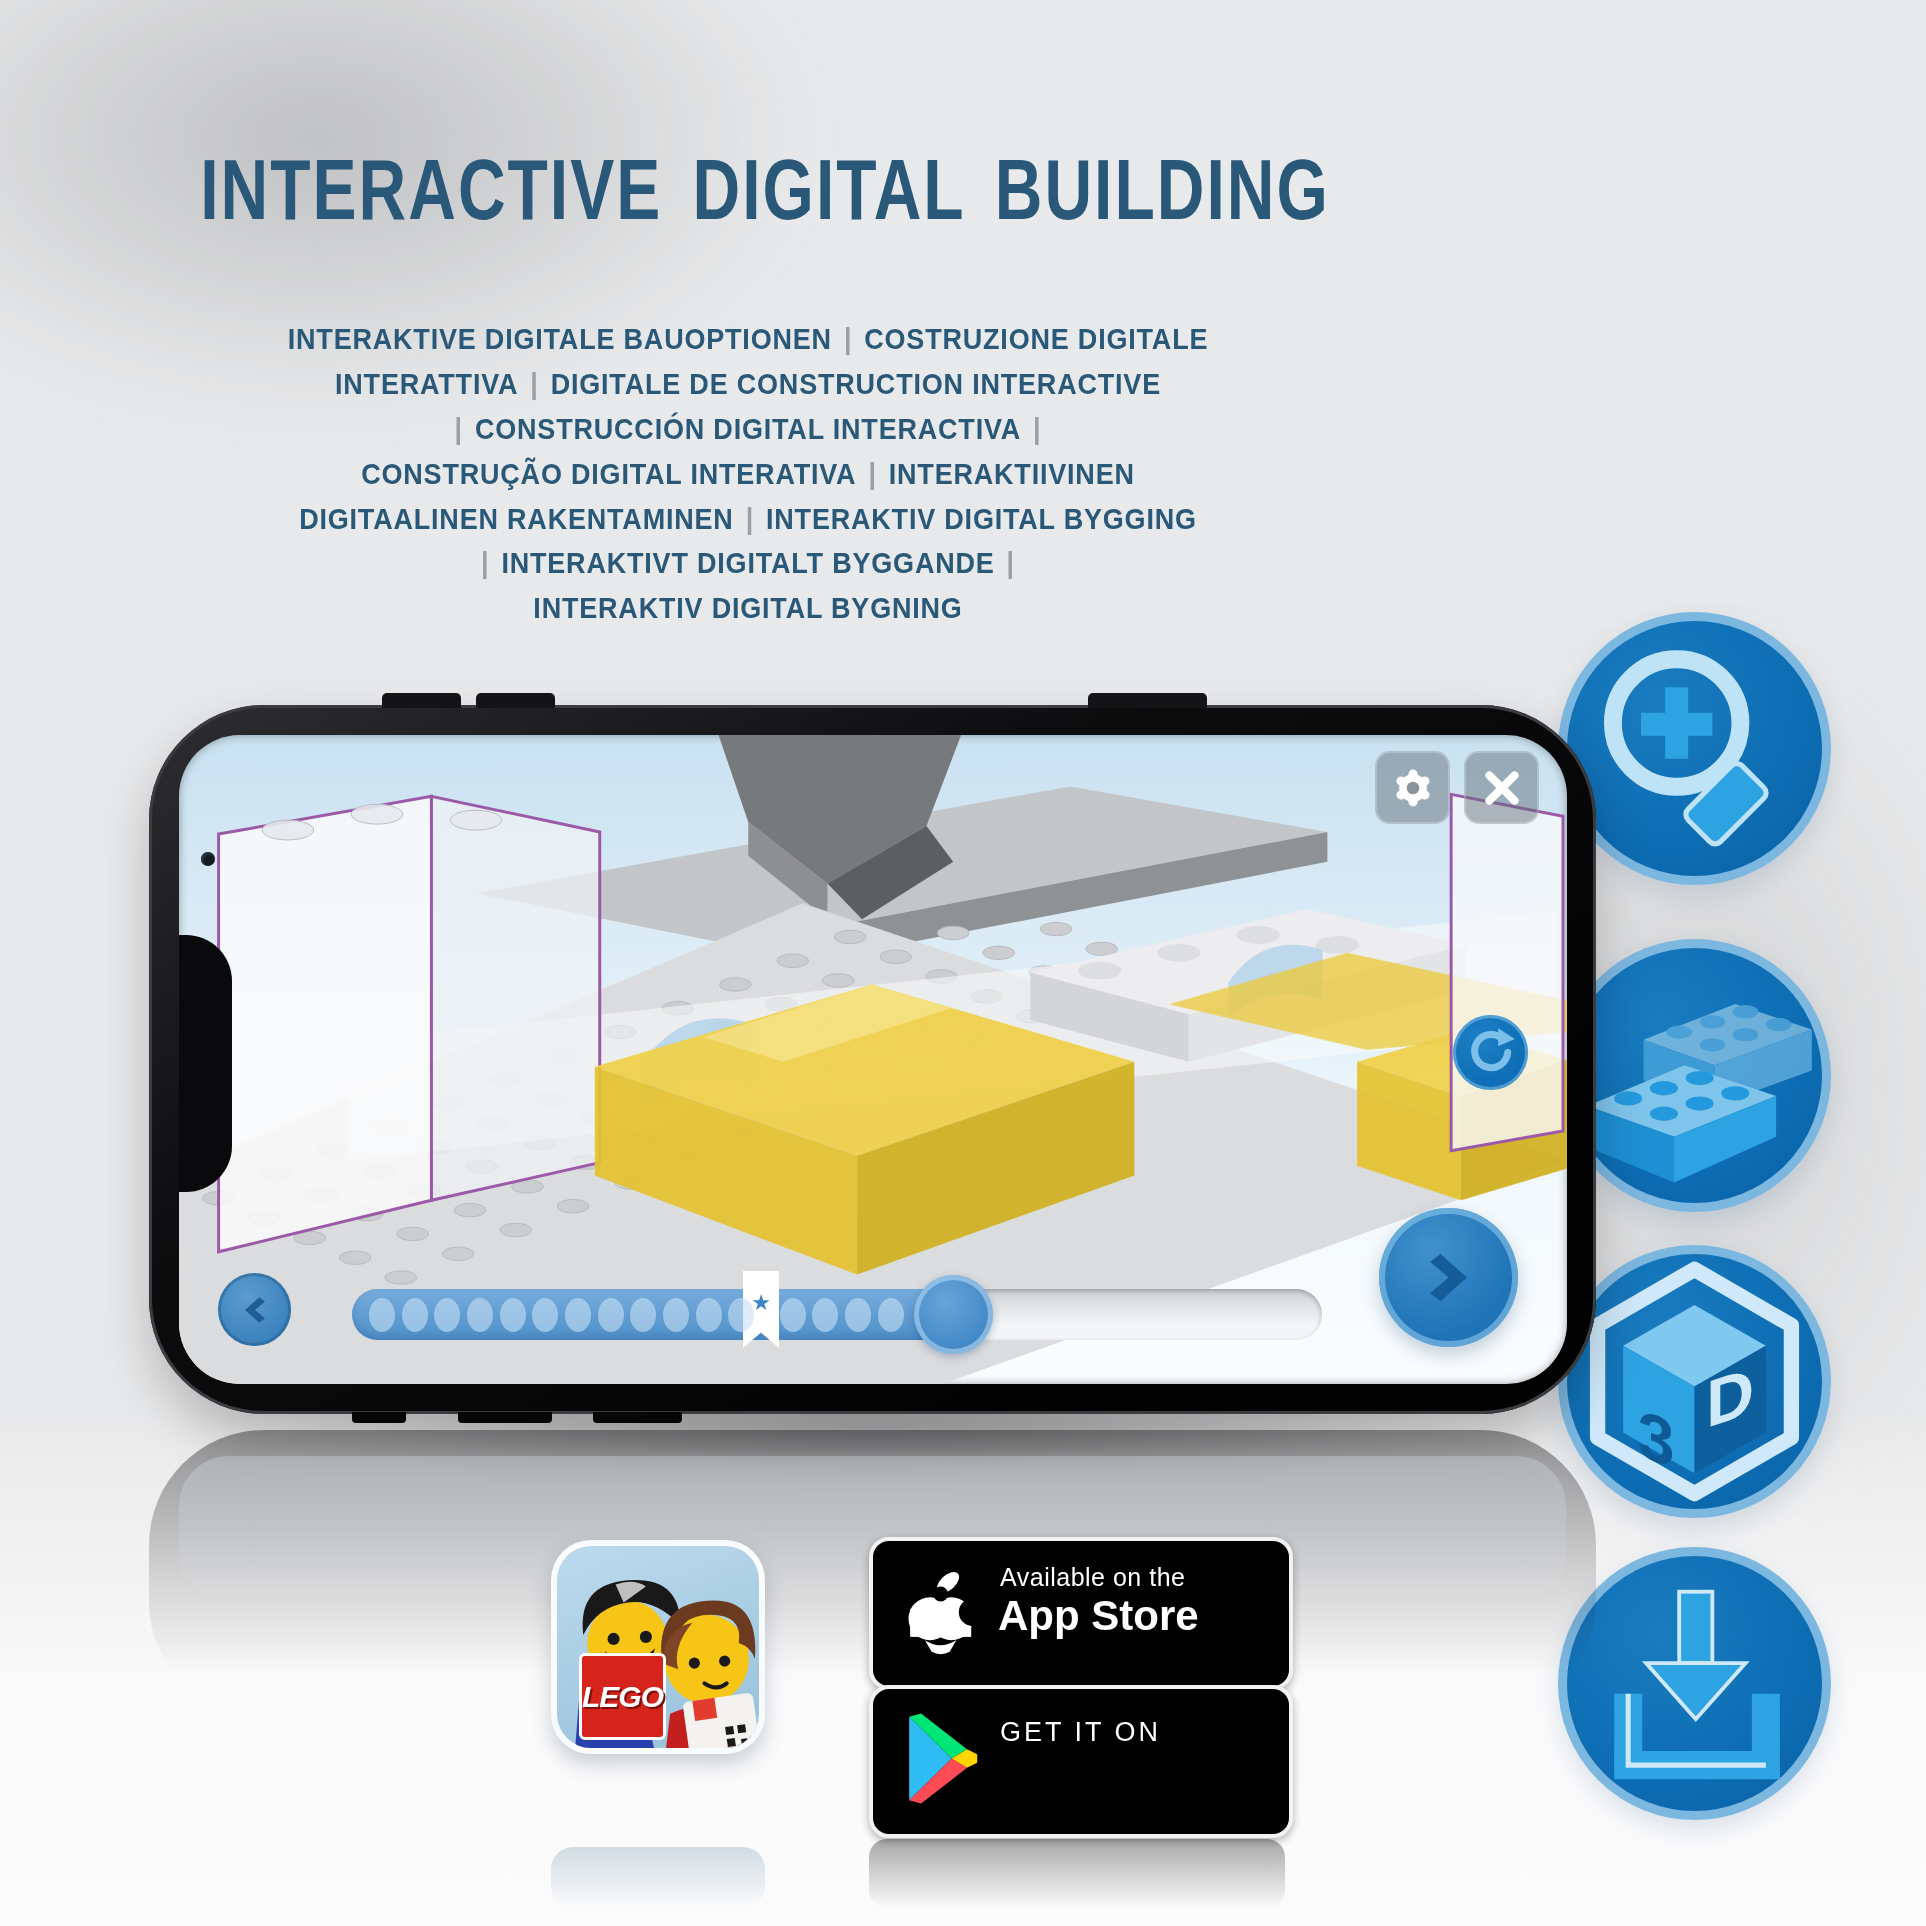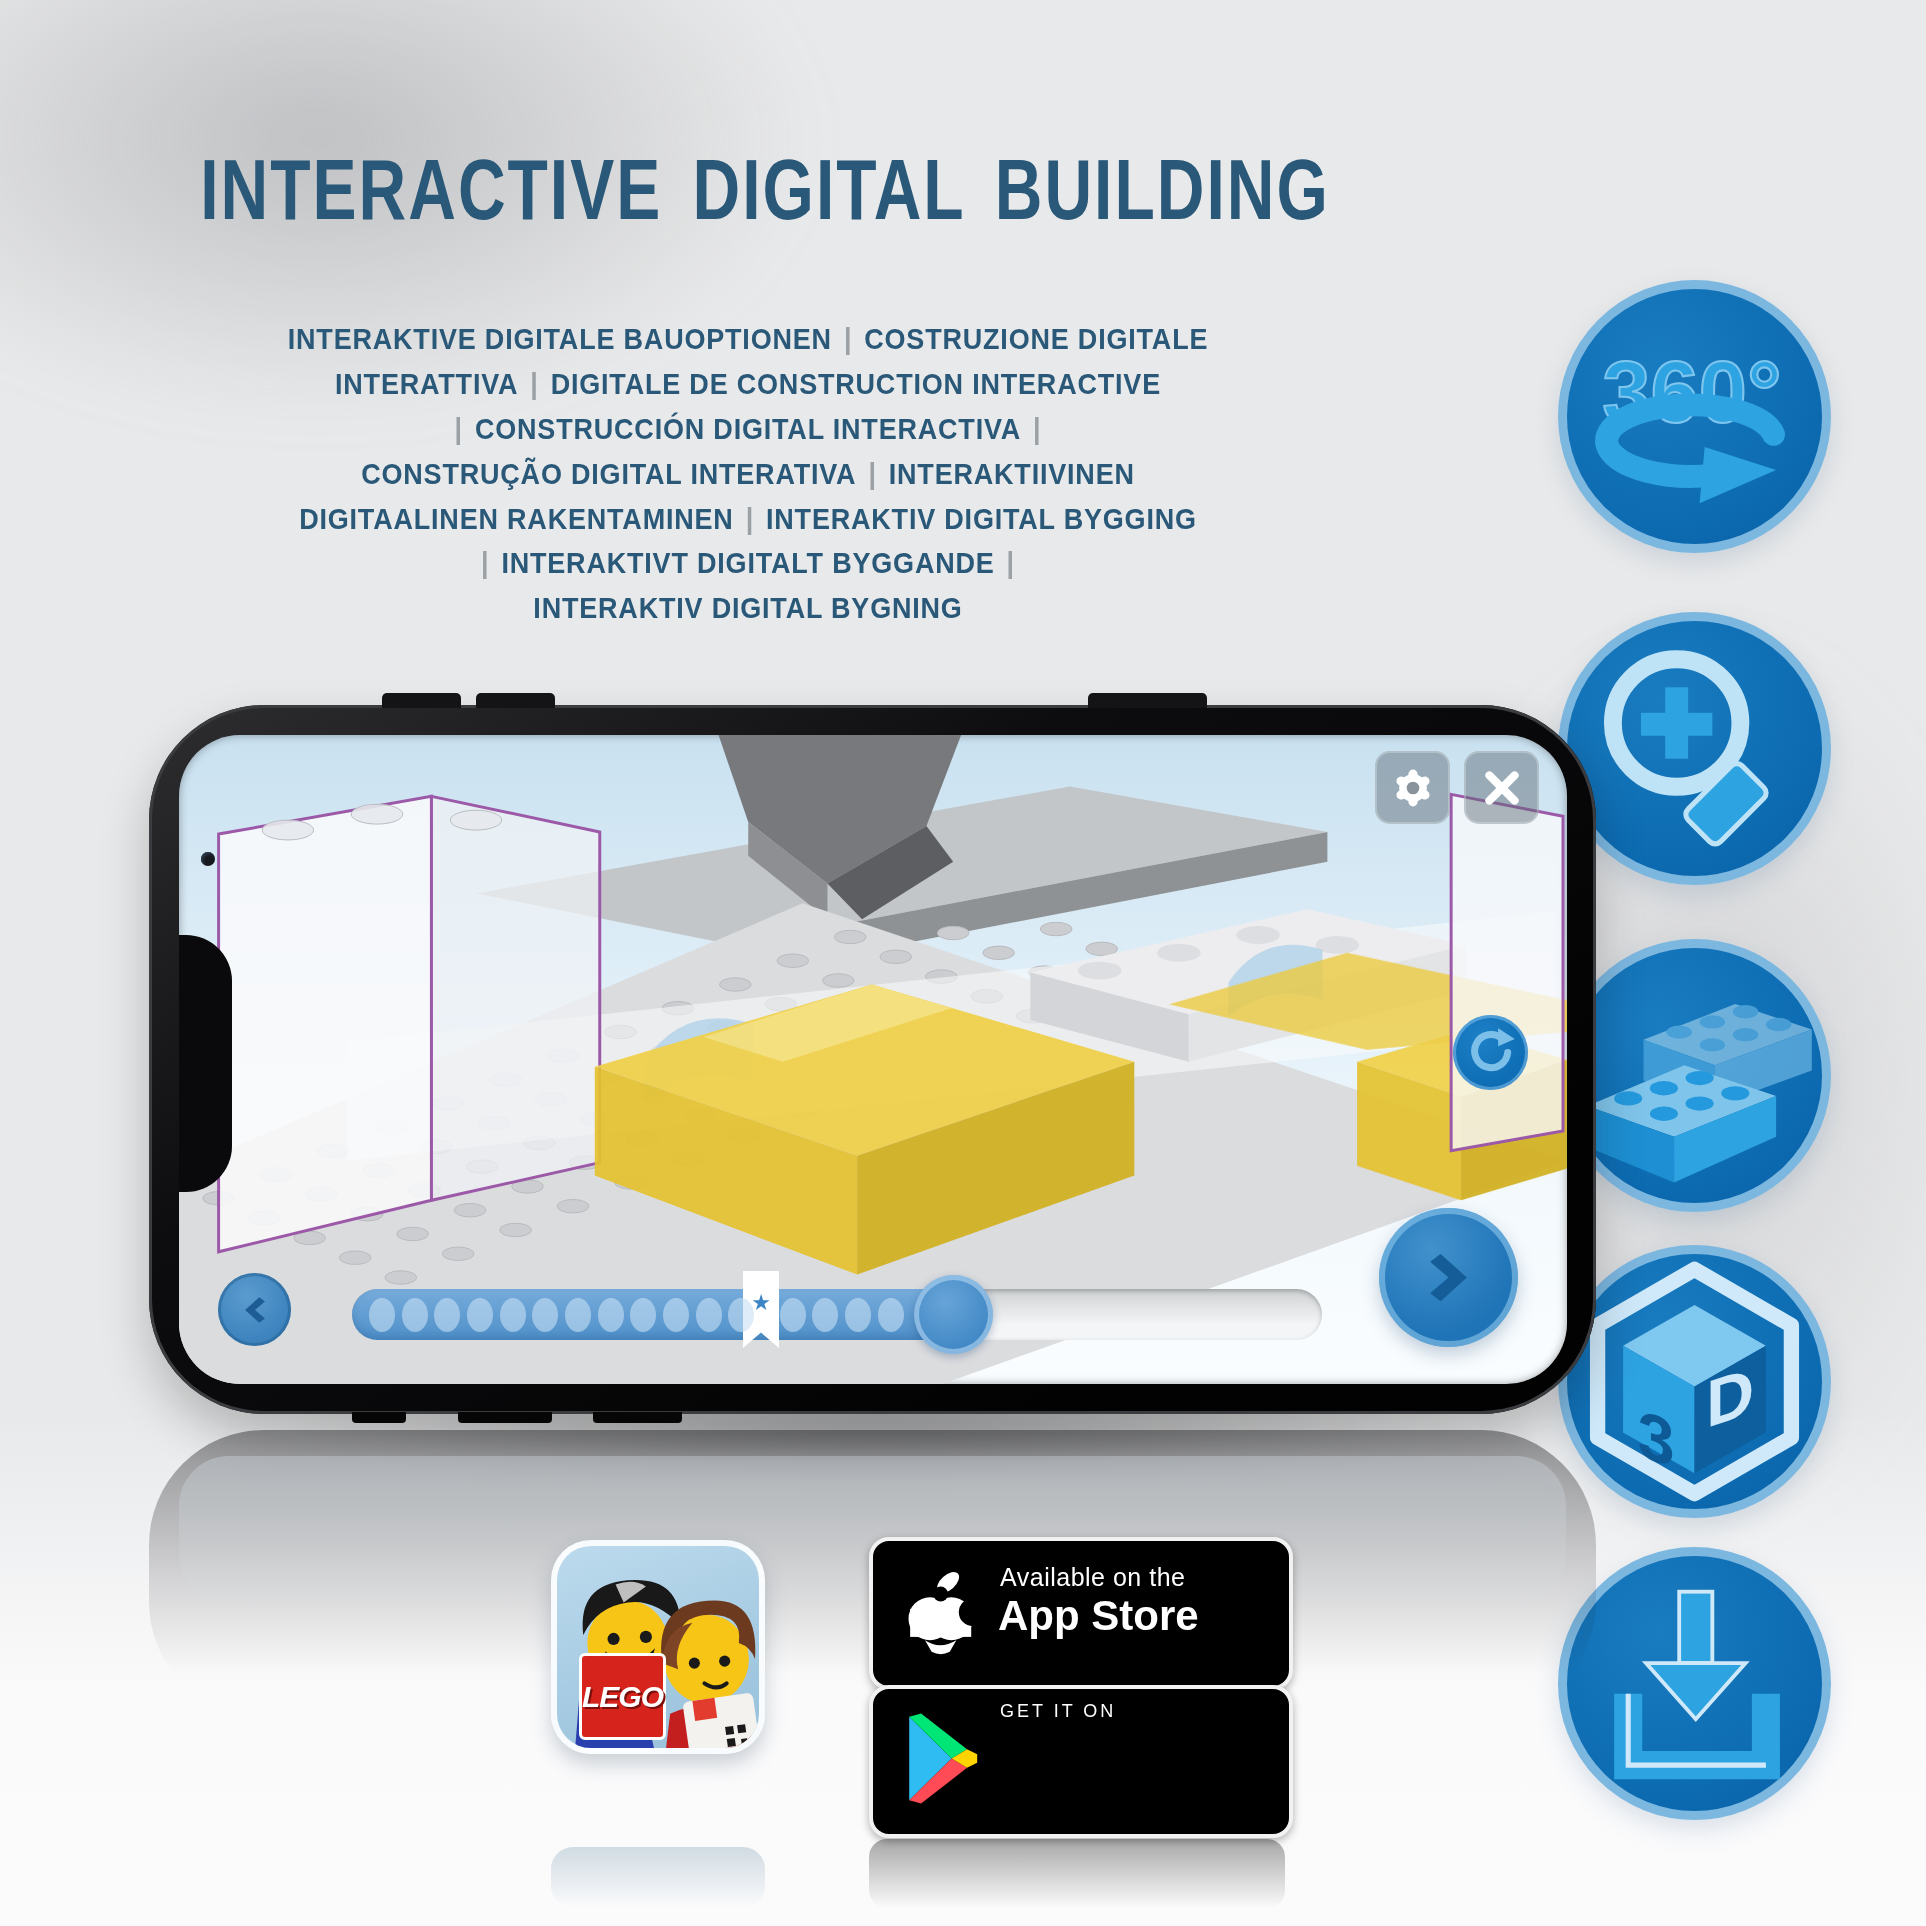--- a/index.html
+++ b/index.html
@@ -97,21 +97,21 @@
     box-shadow:0 10px 20px rgba(60,80,100,.25);overflow:hidden;text-align:right;}
   .lego-logo{position:absolute;left:22px;bottom:8px;width:81px;height:81px;background:#d6231c;
     border:3px solid #fff;border-radius:6px;display:flex;align-items:center;justify-content:center;
     color:#fff;font-weight:bold;font-style:italic;font-size:30px;letter-spacing:-1px;
     text-shadow:2px 2px 0 #7a0f0b;}
   .badge{position:absolute;left:869px;width:416px;height:145px;background:#000;border-radius:20px;
     border:4px solid #f2f2f2;box-shadow:0 3px 8px rgba(0,0,0,.3);color:#fff;}
   .badge-appstore{top:1537px}.badge-gplay{top:1685px}
   .badge .logo{position:absolute;left:26px;top:20px;width:85px;height:99px;}
   .badge .t1{position:absolute;left:127px;top:22px;font-size:25px;letter-spacing:0.5px;}
-  .badge-gplay .t1{letter-spacing:3px;font-size:18px;top:12px;}
+  .badge-gplay .t1{letter-spacing:3px;font-size:27px;top:28px;}
   .badge .t2{position:absolute;left:125px;top:51px;font-size:42px;font-weight:bold;letter-spacing:0;}
   .badge-ref{position:absolute;left:869px;top:1839px;width:416px;height:69px;border-radius:18px;
     background:linear-gradient(180deg,rgba(10,10,10,.35),rgba(10,10,10,0));}
   .appicon-ref{position:absolute;left:551px;top:1847px;width:214px;height:61px;border-radius:22px;
     background:linear-gradient(180deg,rgba(130,160,180,.35),rgba(130,160,180,0));}
 </style>
 </head>
 <body>
 
 <div class="canvas">
@@ -123,27 +123,20 @@
   <div class="subtitle">
       <div class="sub-line"><span>INTERAKTIVE DIGITALE BAUOPTIONEN</span><span class="pipe">|</span><span>COSTRUZIONE DIGITALE</span></div>
       <div class="sub-line"><span>INTERATTIVA</span><span class="pipe">|</span><span>DIGITALE DE CONSTRUCTION INTERACTIVE</span></div>
       <div class="sub-line"><span class="pipe">|</span><span>CONSTRUCCIÓN DIGITAL INTERACTIVA</span><span class="pipe">|</span></div>
       <div class="sub-line"><span>CONSTRUÇÃO DIGITAL INTERATIVA</span><span class="pipe">|</span><span>INTERAKTIIVINEN</span></div>
       <div class="sub-line"><span>DIGITAALINEN RAKENTAMINEN</span><span class="pipe">|</span><span>INTERAKTIV DIGITAL BYGGING</span></div>
       <div class="sub-line"><span class="pipe">|</span><span>INTERAKTIVT DIGITALT BYGGANDE</span><span class="pipe">|</span></div>
       <div class="sub-line"><span>INTERAKTIV DIGITAL BYGNING</span></div>
     </div>
 
-  <div class="feature f1">
-    <svg viewBox="0 0 100 100">
-      <text x="49" y="52" text-anchor="middle" font-size="34" font-weight="bold" fill="#2ea3e2" stroke="#7fc6ee" stroke-width="0.8" font-family="Liberation Sans,sans-serif">360°</text>
-      <path d="M 81 57 A 33 14 0 1 0 57 73" fill="none" stroke="#2ea3e2" stroke-width="9" stroke-linecap="round"></path>
-      <polygon points="54,62 82,71 52,84" fill="#2ea3e2"></polygon>
-    </svg>
-  </div>
 
   <div class="feature f2">
     <svg viewBox="0 0 100 100">
       <circle cx="43" cy="40" r="25" fill="none" stroke="#bfe3f6" stroke-width="7"></circle>
       <rect x="29" y="36" width="28" height="9" fill="#2ea3e2"></rect>
       <rect x="38.5" y="26" width="9" height="28" fill="#2ea3e2"></rect>
       <g transform="rotate(45 68 66)">
           <rect x="59" y="59" width="18" height="30" rx="3" fill="#2ea3e2" stroke="#bfe3f6" stroke-width="2"></rect>
         </g>
     </svg>

